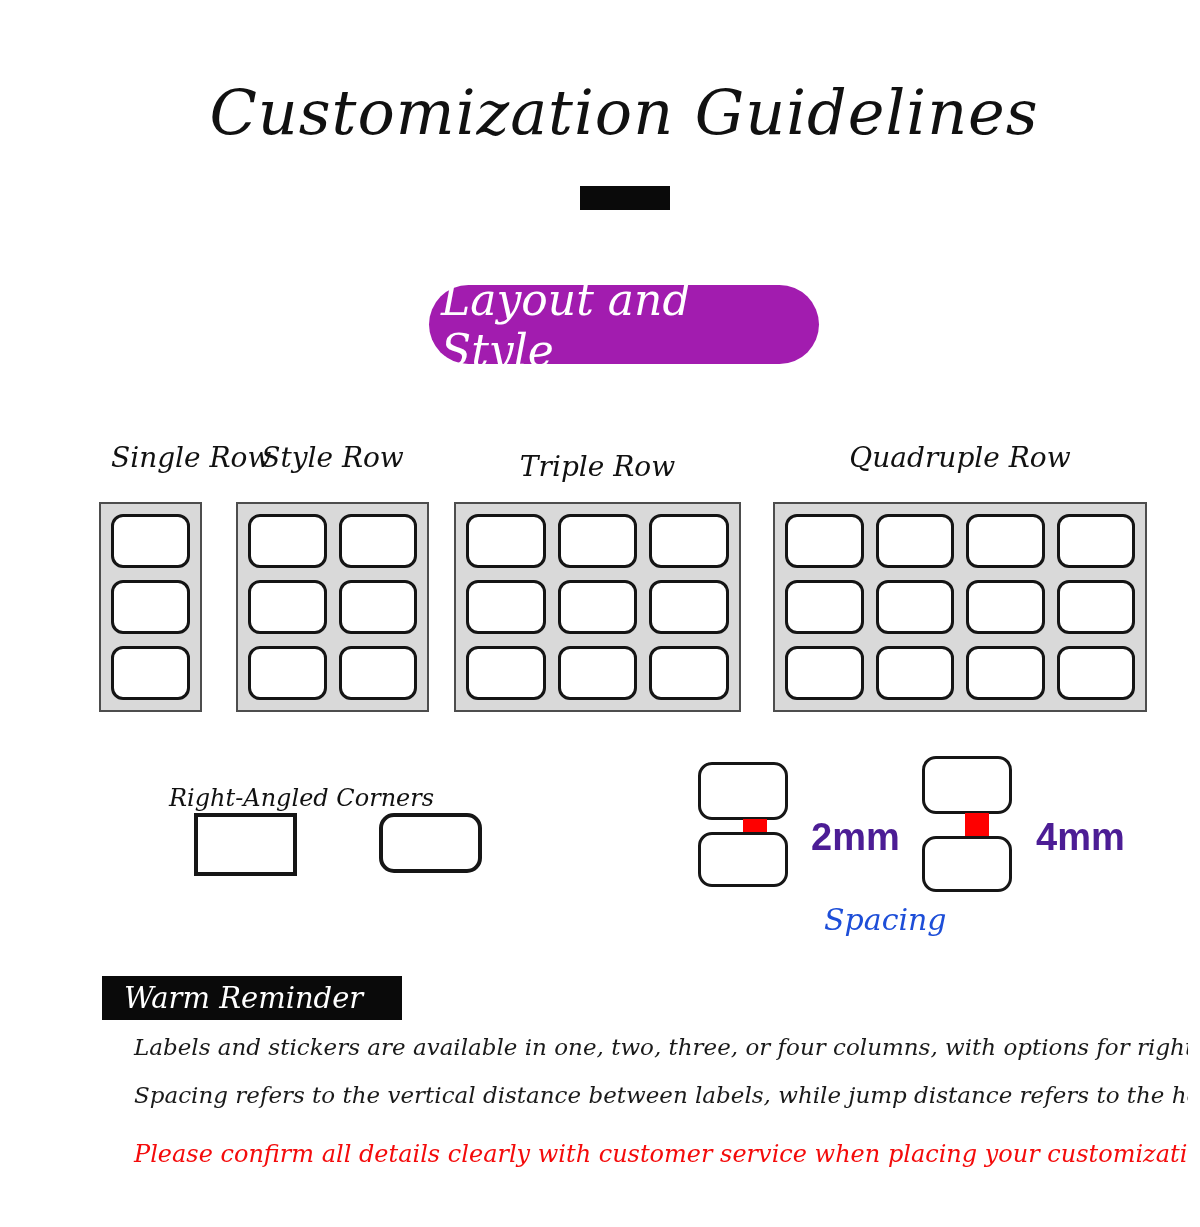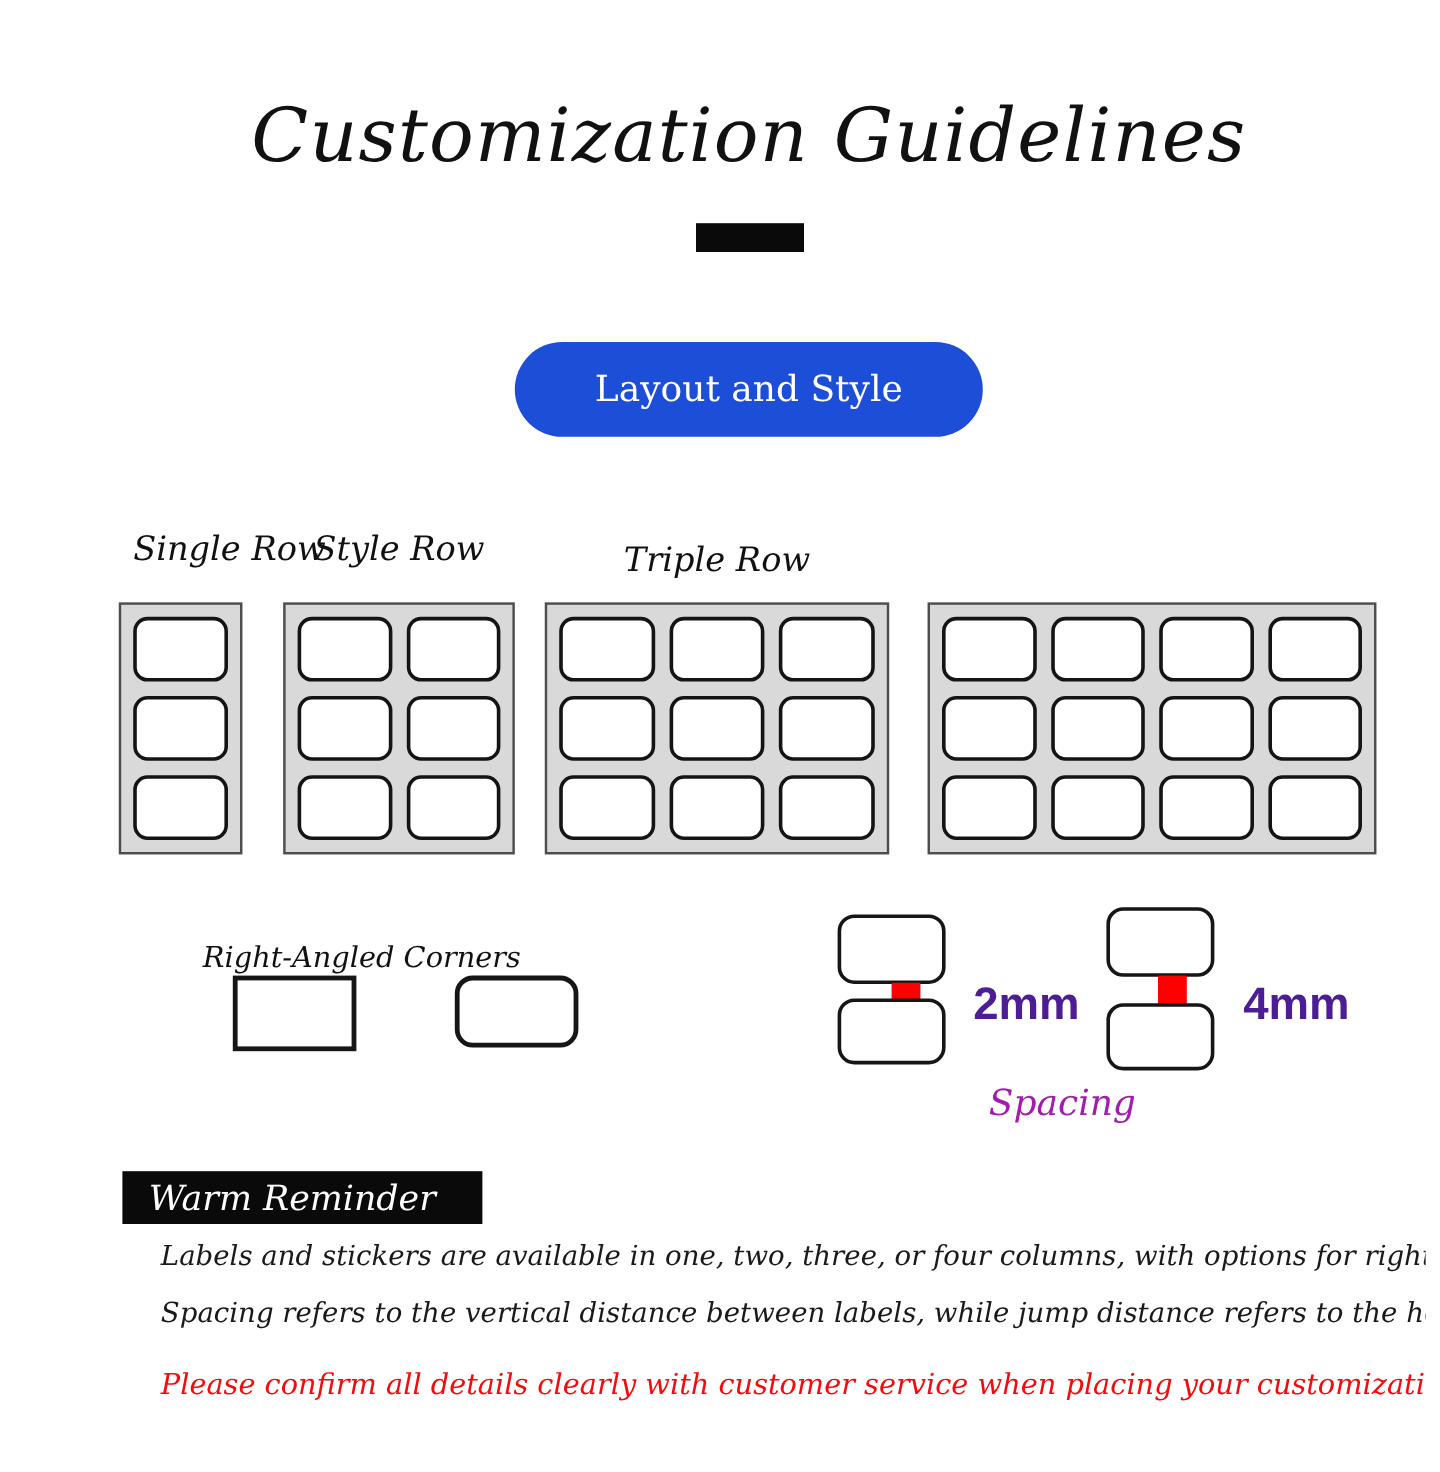--- a/index.html
+++ b/index.html
@@ -27,24 +27,25 @@
     position: absolute;
     top: 162px; left: 556px;
     width: 90px; height: 16px;
     background: #0a0a0a;
   }
   
   .pill {
     position: absolute;
     top: 261px; left: 405px;
     width: 390px; height: 79px;
-    background: #1d4ed8;
+    background: #a21caf;
     border-radius: 42px;
     color: #ffffff;
-    font-size: 30px;
+    font-size: 44px;
+    font-style: italic;
     display: flex;
     align-items: center;
     justify-content: center;
   }
   
   .layout-label {
     position: absolute;
     top: 405px;
     font-size: 28px;
     font-style: italic;
@@ -123,21 +124,21 @@
     color: #4c1d95;
     white-space: nowrap;
   }
   .mmA { left: 775px; top: 780px; }
   .mmB { left: 1000px; top: 780px; text-align: center; }
   .spacing-caption {
     position: absolute;
     left: 788px; top: 866px;
     font-size: 30px;
     font-style: italic;
-    color: #a21caf;
+    color: #1d4ed8;
   }
   
   .reminder-bar {
     position: absolute;
     left: 78px; top: 952px;
     width: 300px; height: 44px;
     background: #0a0a0a;
     color: #ffffff;
     font-size: 29px;
     font-style: italic;
@@ -170,20 +171,21 @@
 <div class="page">
 
   <h1 class="title">Customization Guidelines</h1>
   <div class="title-dash"></div>
 
   <div class="pill">Layout and Style</div>
 
   <div class="layout-label ll1">Single Row</div>
   <div class="layout-label ll2">Style Row</div>
   <div class="layout-label ll3">Triple Row</div>
+  <div class="layout-label ll4">Quadruple Row</div>
 
   <div class="sheet s1" style="grid-template-columns: repeat(1, 1fr);">
       <div class="cell"></div>
       <div class="cell"></div>
       <div class="cell"></div>
     </div>
   <div class="sheet s2" style="grid-template-columns: repeat(2, 1fr);">
       <div class="cell"></div>
       <div class="cell"></div>
       <div class="cell"></div>

